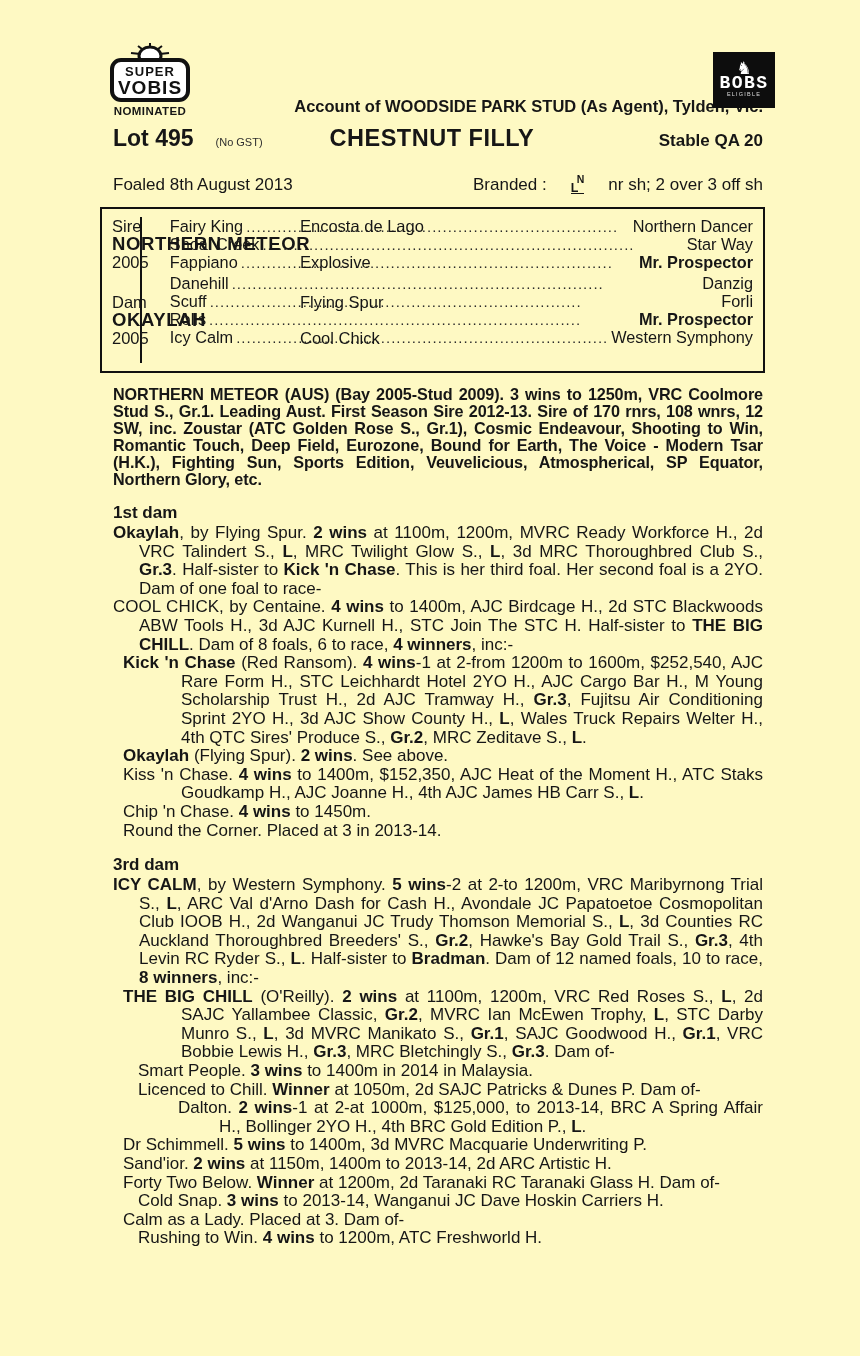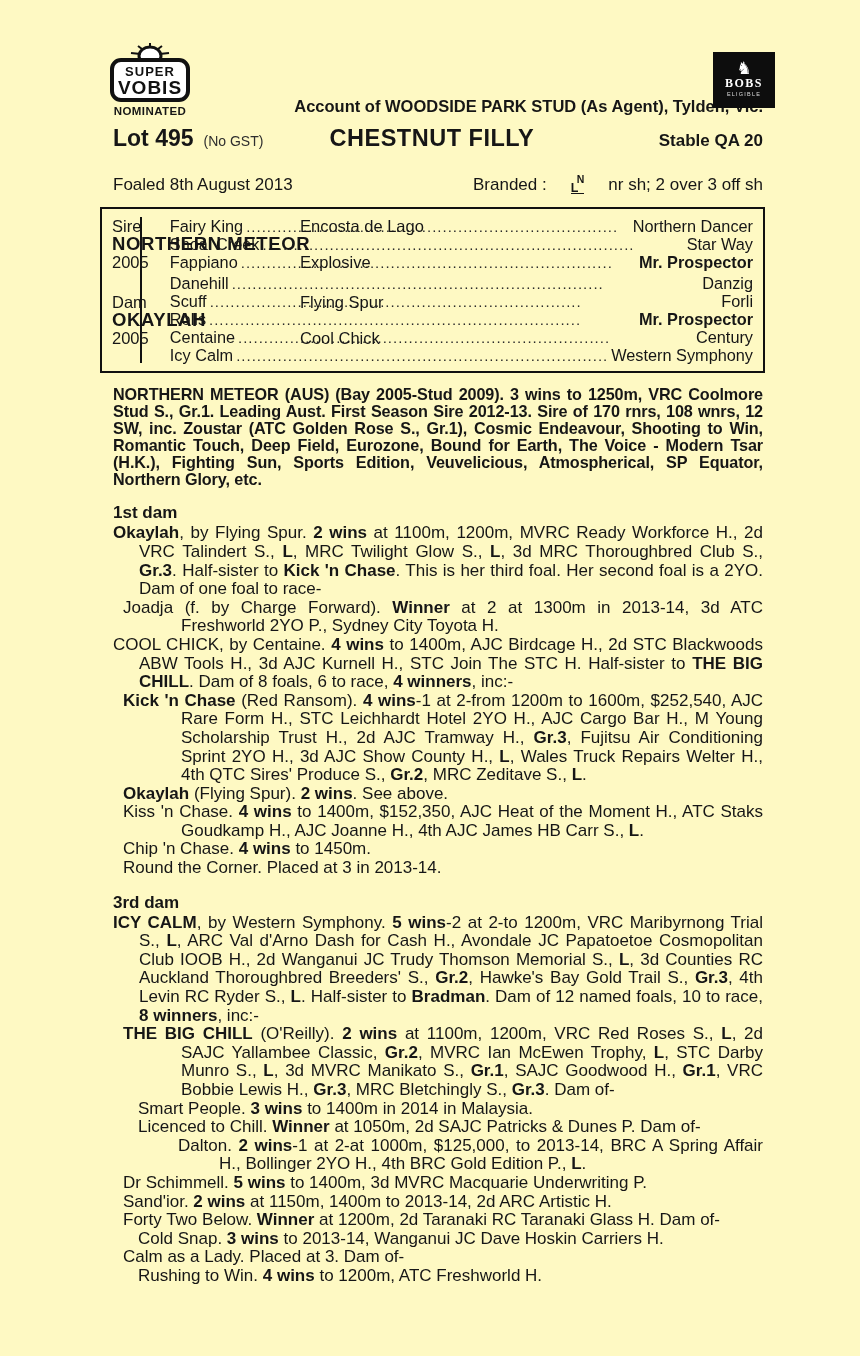--- a/index.html
+++ b/index.html
@@ -15,28 +15,28 @@
   
   .hdr { position:relative; height:74px; }
   .vobis { position:absolute; left:-13px; top:-2px; width:100px; text-align:center; }
   .vobis-nominated { font-weight:bold; font-size:11.5px; letter-spacing:.4px; margin-top:-3px; }
   .bobs {
     position:absolute; right:-12px; top:8px; width:62px; height:56px;
     background:#0d0d0d; color:#fff; text-align:center;
     display:flex; flex-direction:column; justify-content:center; align-items:center;
   }
   .bobs-horse { font-size:17px; line-height:14px; color:#fff; }
-  .bobs-name { font-family:Liberation Serif, serif; font-weight:bold; font-size:12px; letter-spacing:1.5px; line-height:15px; }
+  .bobs-name { font-family:Liberation Mono, monospace; font-weight:bold; font-size:18px; letter-spacing:1.5px; line-height:15px; }
   .bobs-sub  { font-size:5.5px; letter-spacing:1.2px; line-height:7px; color:#ddd; }
   .account { position:absolute; left:0; right:0; bottom:2px; text-align:right; font-weight:bold; font-size:16.5px; }
 
   
   .lot-row { position:relative; margin-top:7px; height:30px; display:flex; align-items:baseline;text-align:center; }
   .lot-label { font-weight:bold; font-size:23px; }
-  .gst-note { font-size:14px; color:#2e2e2e; margin-left:10px; }
+  .gst-note { font-size:11px; color:#2e2e2e; margin-left:22px; }
   .horse-title { position:absolute; left:50%; transform:translateX(-53%); font-weight:bold; font-size:23.5px; letter-spacing:.5px; white-space:nowrap; }
   .stable { margin-left:auto; font-weight:bold; font-size:17px; }
 
   .foaled-row { margin-top:20px; display:flex; align-items:flex-start; font-size:17px; }
   .branded-grp { margin-left:auto; display:flex; align-items:flex-end; gap:24px; }
   .brand-mark { display:inline-flex; flex-direction:column; line-height:9px; margin-bottom:1px; }
   .brand-n { font-size:10.5px; font-weight:bold; margin-left:6px; }
   .brand-l { font-size:12.5px; font-weight:bold; border-bottom:1.6px solid #161616; padding-right:3px; width:10px; }
 
   
@@ -155,38 +155,32 @@
             <span>Scuff</span>
             <span class="dots"></span>
             <span>Forli</span>
           </div>
           <div class="anc">
             <span>Rolls</span>
             <span class="dots"></span>
             <b>Mr. Prospector</b>
           </div>
           <div class="anc">
-            <span>Centaine</span>
-            <span class="dots"></span>
-            <span>Century</span>
-          </div>
-          <div class="anc">
             <span>Icy Calm</span>
             <span class="dots"></span>
             <span>Western Symphony</span>
           </div>
         </div>
     </div>
 
     <p class="sire-para">NORTHERN METEOR (AUS) (Bay 2005-Stud 2009). 3 wins to 1250m, VRC Coolmore Stud S., Gr.1. Leading Aust. First Season Sire 2012-13. Sire of 170 rnrs, 108 wnrs, 12 SW, inc. Zoustar (ATC Golden Rose S., Gr.1), Cosmic Endeavour, Shooting to Win, Romantic Touch, Deep Field, Eurozone, Bound for Earth, The Voice - Modern Tsar (H.K.), Fighting Sun, Sports Edition, Veuvelicious, Atmospherical, SP Equator, Northern Glory, etc.</p>
 
     <div id="sections">
         <div class="sec-heading">1st dam</div>
         <p class="para e0"><b>Okaylah</b><span>, by Flying Spur. </span><b>2 wins</b><span> at 1100m, 1200m, MVRC Ready Workforce H., 2d VRC Talindert S., </span><b>L</b><span>, MRC Twilight Glow S., </span><b>L</b><span>, 3d MRC Thoroughbred Club S., </span><b>Gr.3</b><span>. Half-sister to </span><b>Kick 'n Chase</b><span>. This is her third foal. Her second foal is a 2YO. Dam of one foal to race-</span></p>
-        <p class="para e1"><span>Joadja (f. by Charge Forward). </span><b>Winner</b><span> at 2 at 1300m in 2013-14, 3d ATC Freshworld 2YO P., Sydney City Toyota H.</span></p>
         <p class="para e0"><span>COOL CHICK, by Centaine. </span><b>4 wins</b><span> to 1400m, AJC Birdcage H., 2d STC Blackwoods ABW Tools H., 3d AJC Kurnell H., STC Join The STC H. Half-sister to </span><b>THE BIG CHILL</b><span>. Dam of 8 foals, 6 to race, </span><b>4 winners</b><span>, inc:-</span></p>
         <p class="para e1"><b>Kick 'n Chase</b><span> (Red Ransom). </span><b>4 wins</b><span>-1 at 2-from 1200m to 1600m, $252,540, AJC Rare Form H., STC Leichhardt Hotel 2YO H., AJC Cargo Bar H., M Young Scholarship Trust H., 2d AJC Tramway H., </span><b>Gr.3</b><span>, Fujitsu Air Conditioning Sprint 2YO H., 3d AJC Show County H., </span><b>L</b><span>, Wales Truck Repairs Welter H., 4th QTC Sires' Produce S., </span><b>Gr.2</b><span>, MRC Zeditave S., </span><b>L</b><span>.</span></p>
         <p class="para e1"><b>Okaylah</b><span> (Flying Spur). </span><b>2 wins</b><span>. See above.</span></p>
         <p class="para e1"><span>Kiss 'n Chase. </span><b>4 wins</b><span> to 1400m, $152,350, AJC Heat of the Moment H., ATC Staks Goudkamp H., AJC Joanne H., 4th AJC James HB Carr S., </span><b>L</b><span>.</span></p>
         <p class="para e1"><span>Chip 'n Chase. </span><b>4 wins</b><span> to 1450m.</span></p>
         <p class="para e1"><span>Round the Corner. Placed at 3 in 2013-14.</span></p>
         <div class="sec-heading">3rd dam</div>
         <p class="para e0"><b>ICY CALM</b><span>, by Western Symphony. </span><b>5 wins</b><span>-2 at 2-to 1200m, VRC Maribyrnong Trial S., </span><b>L</b><span>, ARC Val d'Arno Dash for Cash H., Avondale JC Papatoetoe Cosmopolitan Club IOOB H., 2d Wanganui JC Trudy Thomson Memorial S., </span><b>L</b><span>, 3d Counties RC Auckland Thoroughbred Breeders' S., </span><b>Gr.2</b><span>, Hawke's Bay Gold Trail S., </span><b>Gr.3</b><span>, 4th Levin RC Ryder S., </span><b>L</b><span>. Half-sister to </span><b>Bradman</b><span>. Dam of 12 named foals, 10 to race, </span><b>8 winners</b><span>, inc:-</span></p>
         <p class="para e1"><b>THE BIG CHILL</b><span> (O'Reilly). </span><b>2 wins</b><span> at 1100m, 1200m, VRC Red Roses S., </span><b>L</b><span>, 2d SAJC Yallambee Classic, </span><b>Gr.2</b><span>, MVRC Ian McEwen Trophy, </span><b>L</b><span>, STC Darby Munro S., </span><b>L</b><span>, 3d MVRC Manikato S., </span><b>Gr.1</b><span>, SAJC Goodwood H., </span><b>Gr.1</b><span>, VRC Bobbie Lewis H., </span><b>Gr.3</b><span>, MRC Bletchingly S., </span><b>Gr.3</b><span>. Dam of-</span></p>
         <p class="para e2"><span>Smart People. </span><b>3 wins</b><span> to 1400m in 2014 in Malaysia.</span></p>

